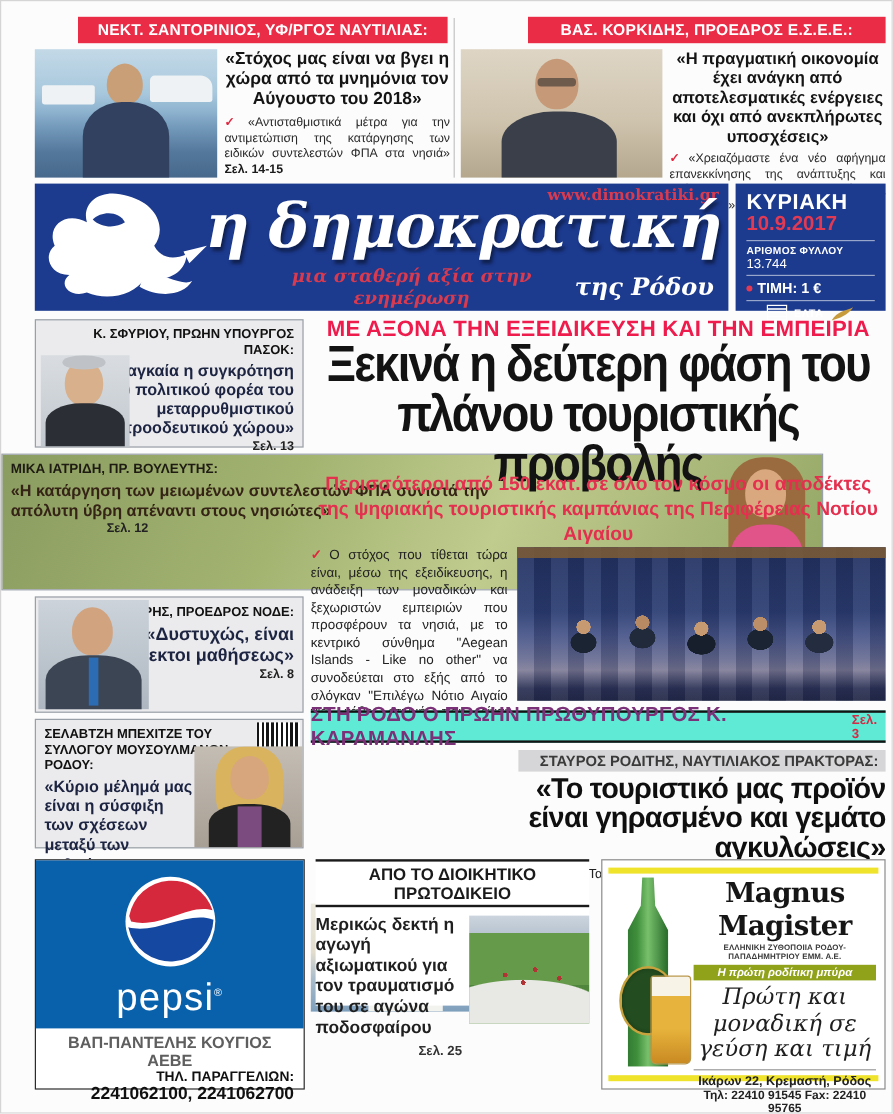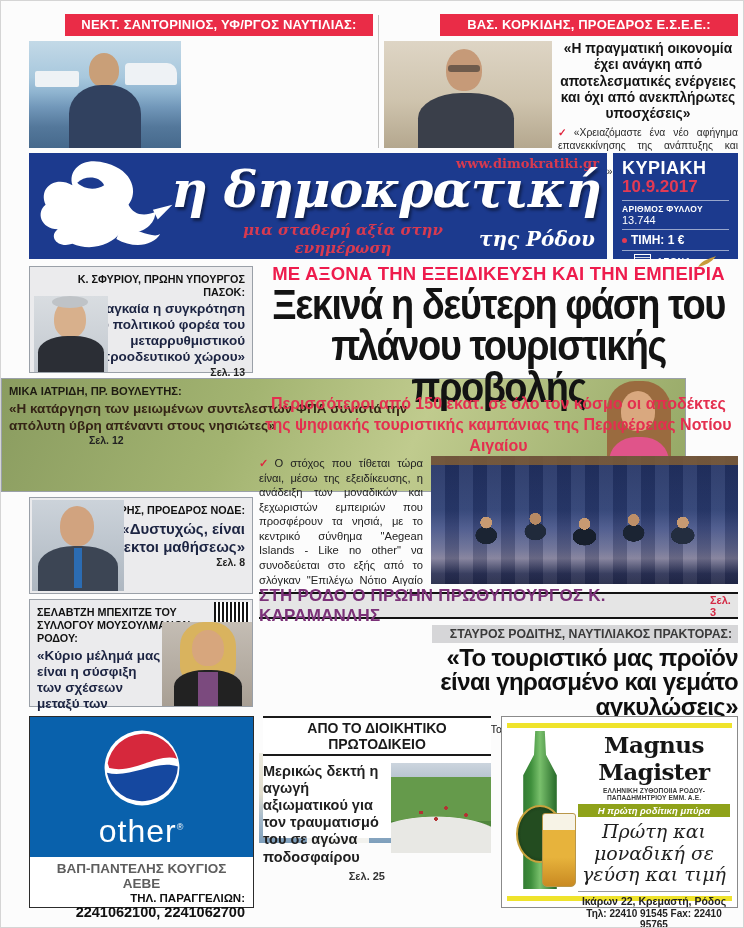--- a/index.html
+++ b/index.html
@@ -107,21 +107,21 @@
       radial-gradient(ellipse 12px 9px at 50% 63%, #171f2c 97%, transparent),
       radial-gradient(circle 6px at 66% 50%, #bd8f68 97%, transparent),
       radial-gradient(ellipse 11px 9px at 66% 60%, #1b2433 97%, transparent),
       radial-gradient(circle 6px at 82% 52%, #c79a72 97%, transparent),
       radial-gradient(ellipse 12px 9px at 82% 62%, #232d3f 97%, transparent),
       linear-gradient(180deg, rgba(122,90,56,.9) 0 7%, transparent 7%),
       repeating-linear-gradient(90deg, rgba(255,255,255,.05) 0 14px, rgba(8,16,50,.22) 14px 28px),
       linear-gradient(180deg,#253464 0%,#2e4074 42%,#48568a 56%,#6a6f95 72%,#83809b 80%,#2f3558 92%,#262b49 100%); }
 
   
-  .banner { left:258px; top:591px; width:479px; height:27px; background:#e5e5e5;
+  .banner { left:258px; top:591px; width:479px; height:27px; background:#5eead4;
             border-top:2px solid #131313; border-bottom:2px solid #131313;
             display:flex; align-items:center; justify-content:center; gap:10px; }
   .banner-txt { color:#7b3178; font-weight:bold; font-size:17px; letter-spacing:.2px; }
   .banner-pref { color:#d42a45; font-weight:bold; font-size:11px; }
 
   
   .photo-sail { left:258px; top:624px; width:166px; height:90px;
     background:linear-gradient(180deg,#eceadf 0%,#e2ddcd 45%,#a9bccb 70%,#7e9fbc 100%); }
   .sail { position:absolute; background:#f6f5ef; }
   .rod-col { left:431px; top:624px; width:306px;text-align:right; }
@@ -188,20 +188,27 @@
 <div class="page">
 
   <div class="abs top-story" id="topLeft">
     <div class="redbar">ΝΕΚΤ. ΣΑΝΤΟΡΙΝΙΟΣ, ΥΦ/ΡΓΟΣ ΝΑΥΤΙΛΙΑΣ:</div>
     <div class="photo ts-photo photo-harbor">
       <div class="ship" style="left:6px; top:30px; width:44px; height:16px;"></div>
       <div class="ship" style="right:4px; top:22px; width:52px; height:22px; border-radius:4px 10px 2px 2px;"></div>
       <div class="p-head" style="left:60px; top:12px; width:30px; height:34px; background:#c99f78;"></div>
       <div class="p-torso" style="left:40px; top:44px; width:72px; height:64px; background:#31415f;"></div>
     </div>
+    <div class="ts-text" style="left:158px;">
+      <div class="ts-head">«Στόχος μας είναι να βγει η χώρα από τα μνημόνια τον Αύγουστο του 2018»</div>
+      <div class="ts-deck">
+        <span class="check">✓</span><span class="txt">«Αντισταθμιστικά μέτρα για την αντιμετώπιση της κατάργησης των ειδικών συντελεστών ΦΠΑ στα νησιά»</span>
+        <b class="pref">Σελ. 14-15</b>
+      </div>
+    </div>
   </div>
 
   <div class="abs top-divider"></div>
 
   <div class="abs top-story" id="topRight">
     <div class="redbar">ΒΑΣ. ΚΟΡΚΙΔΗΣ, ΠΡΟΕΔΡΟΣ Ε.Σ.Ε.Ε.:</div>
     <div class="photo ts-photo photo-office">
       <div class="p-head" style="left:62px; top:8px; width:36px; height:42px; background:#c69a78;"></div>
       <div style="position:absolute; left:64px; top:24px; width:32px; height:7px; background:rgba(40,40,40,.55); border-radius:3px;"></div>
       <div class="p-torso" style="left:34px; top:52px; width:96px; height:56px; background:#3a3f4a;"></div>
@@ -235,21 +242,21 @@
     <div class="m-lab">ΑΡΙΘΜΟΣ ΦΥΛΛΟΥ</div>
     <div class="m-issue">13.744</div>
     <div class="m-hr"></div>
     <div class="m-price">
       <span class="reddot"></span>
       <span>ΤΙΜΗ: 1 €</span>
     </div>
     <div class="m-hr"></div>
     <div class="m-logos">
       <span class="stamp"></span>
-      <span class="elta-txt">ΑΞΟΝΑ</span>
+      <span class="elta-txt">ΕΛΤΑ</span>
       <svg width="20" height="13" viewBox="0 0 20 13">
         <path fill="#c79b3b" d="M1 12 C6 4 13 4 19 1 C14 8 8 10 1 12 Z"></path>
       </svg>
     </div>
   </div>
 
   <div class="abs sidebox" id="box1">
     <div class="sb-kicker">Κ. ΣΦΥΡΙΟΥ, ΠΡΩΗΝ ΥΠΟΥΡΓΟΣ ΠΑΣΟΚ:</div>
     <div class="sb-head">«Είναι αναγκαία η συγκρότηση ισχυρού πολιτικού φορέα του μεταρρυθμιστικού προοδευτικού χώρου»</div>
     <div class="sb-pref">Σελ. 13</div>
@@ -330,21 +337,21 @@
     </div>
   </div>
 
   <div class="abs pepsi-ad">
     <div class="pepsi-blue">
       <svg class="pepsi-globe" viewBox="0 0 100 100">
         <circle cx="50" cy="50" r="48" fill="#ffffff"></circle>
         <path d="M6 44 A46 46 0 0 1 95 38 C70 30 40 58 8 50 Z" fill="#d6283c"></path>
         <path d="M5 56 C35 64 68 38 96 48 A46 46 0 0 1 5 56 Z" fill="#1548a0"></path>
       </svg>
-      <div class="pepsi-word"><span>other</span><span class="pepsi-reg">®</span></div>
+      <div class="pepsi-word"><span>pepsi</span><span class="pepsi-reg">®</span></div>
     </div>
     <div class="pepsi-strip">
       <div class="pep-l1">ΒΑΠ-ΠΑΝΤΕΛΗΣ ΚΟΥΓΙΟΣ ΑΕΒΕ</div>
       <div class="pep-l2">ΤΗΛ. ΠΑΡΑΓΓΕΛΙΩΝ:</div>
       <div class="pep-l3">2241062100, 2241062700</div>
     </div>
   </div>
 
   <div class="abs court-box">
     <div class="court-kicker">ΑΠΟ ΤΟ ΔΙΟΙΚΗΤΙΚΟ ΠΡΩΤΟΔΙΚΕΙΟ</div>

